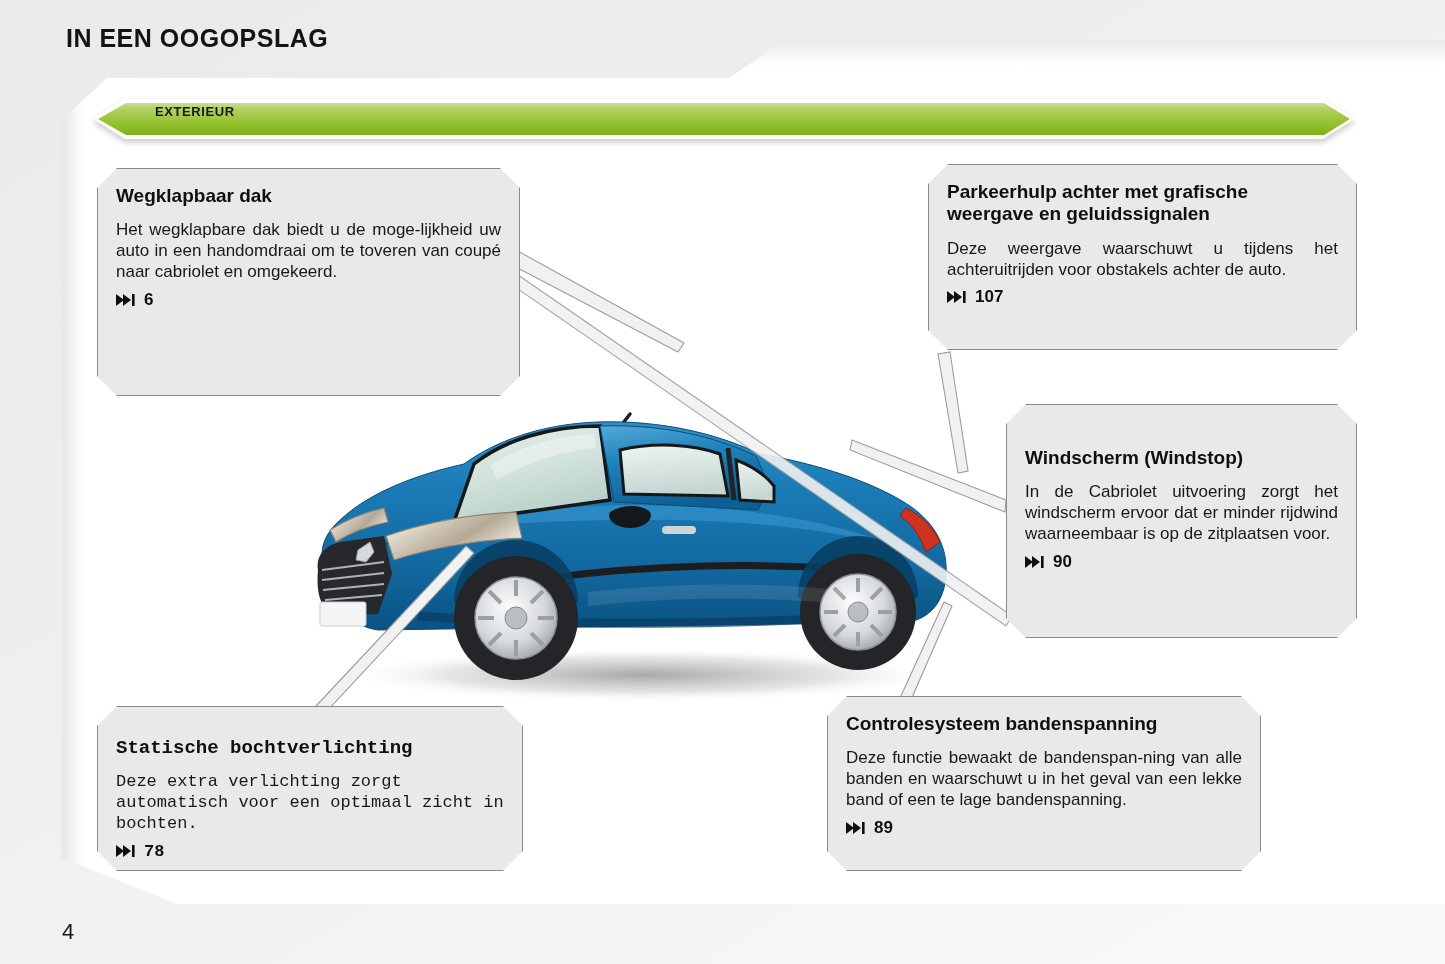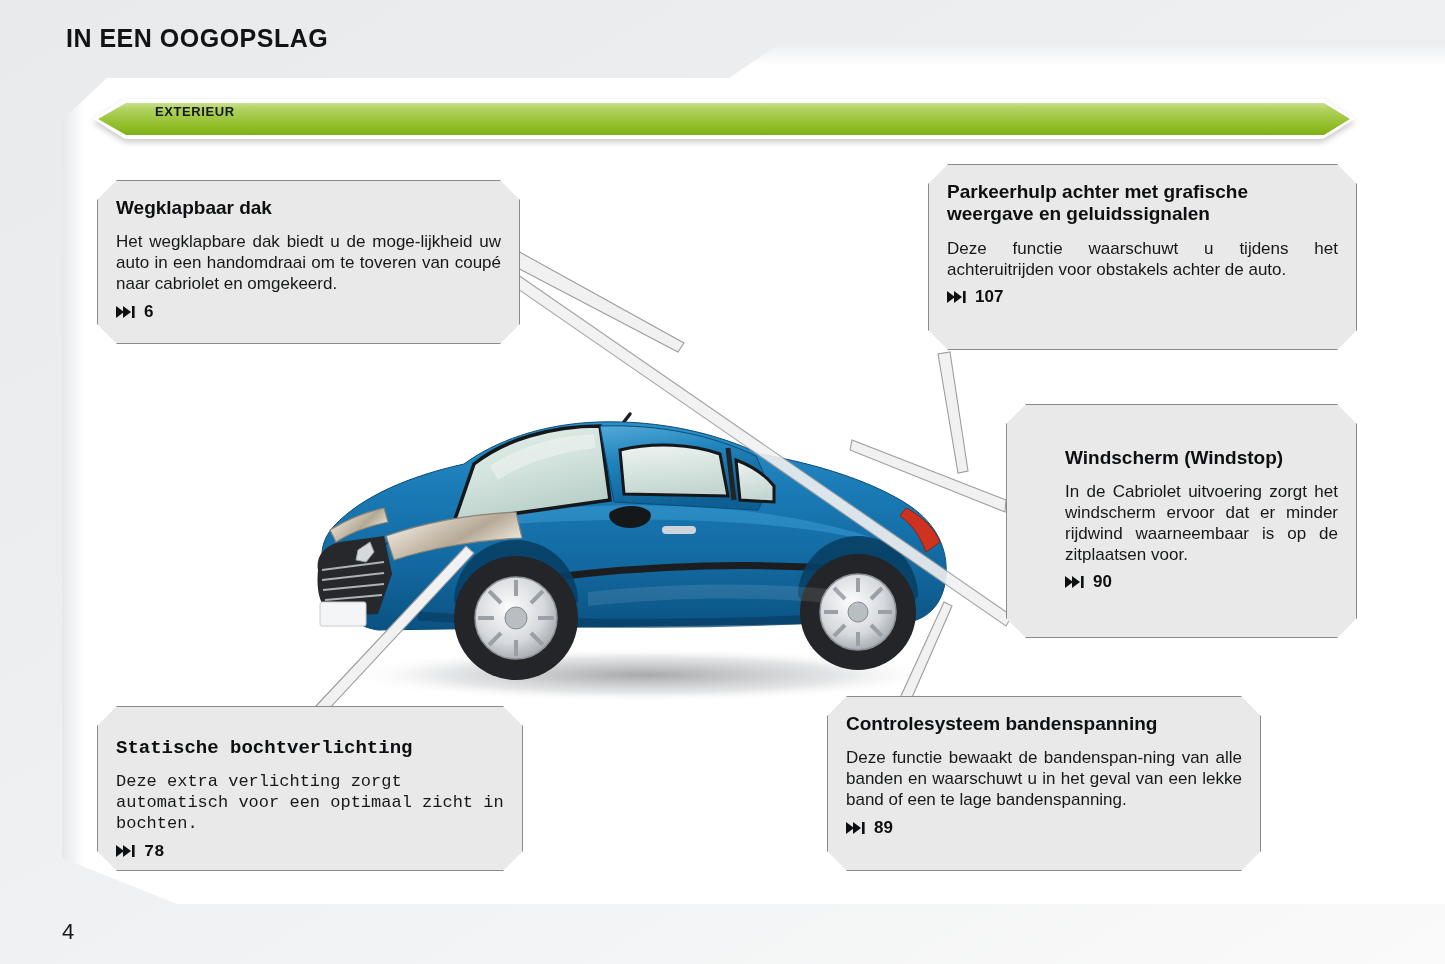--- a/index.html
+++ b/index.html
@@ -169,23 +169,23 @@
     display: flex;
     align-items: center;
     gap: 8px;
     font-size: 17px;
     font-weight: bold;
     color: #0d0f11;
   }
   .pageref svg { display: block; }
 
   
-  #callout-roof      { left: 97px;  top: 180px;  width: 423px; height: 164px; }
+  #callout-roof      { left: 97px;  top: 168px;  width: 423px; height: 228px; }
   #callout-parking   { left: 928px; top: 164px;  width: 429px; height: 186px; }
-  #callout-windstop  { left: 1006px;top: 404px;  width: 351px; height: 234px; padding-left: 40px; }
+  #callout-windstop  { left: 1006px;top: 404px;  width: 351px; height: 234px; }
   #callout-lights    { left: 97px;  top: 706px;  width: 426px; height: 165px; font-family: Liberation Mono, monospace; }
   #callout-tyres     { left: 827px; top: 696px;  width: 434px; height: 175px; }
 
   .page-number {
     position: absolute;
     left: 62px;
     top: 919px;
     font-size: 22px;
     color: #15171a;
   }
@@ -377,21 +377,21 @@
           <rect x="16" y="1" width="2.6" height="12" fill="#0d0f11"></rect>
         </svg>
         <span>6</span>
       </div>
     </div>
   </div>
 
   <div class="callout chamfer" id="callout-parking">
     <div class="callout-inner">
       <h3>Parkeerhulp achter met grafische weergave en geluidssignalen</h3>
-      <p>Deze functie waarschuwt u tijdens het achteruitrijden voor obstakels achter de auto.</p>
+      <p>Deze weergave waarschuwt u tijdens het achteruitrijden voor obstakels achter de auto.</p>
       <div class="pageref">
         <svg width="20" height="14" viewBox="0 0 20 14">
           <polygon points="0,1 8,7 0,13" fill="#0d0f11"></polygon>
           <polygon points="7,1 15,7 7,13" fill="#0d0f11"></polygon>
           <rect x="16" y="1" width="2.6" height="12" fill="#0d0f11"></rect>
         </svg>
         <span>107</span>
       </div>
     </div>
   </div>

